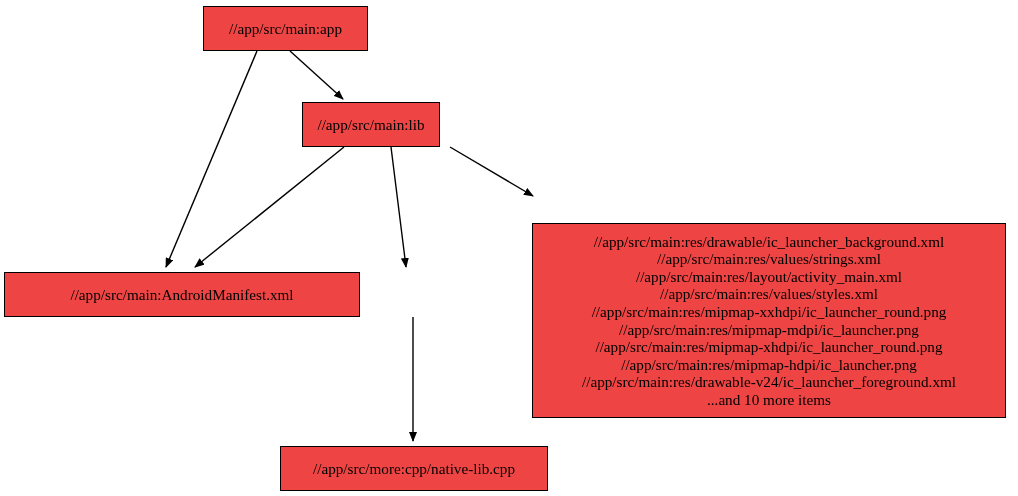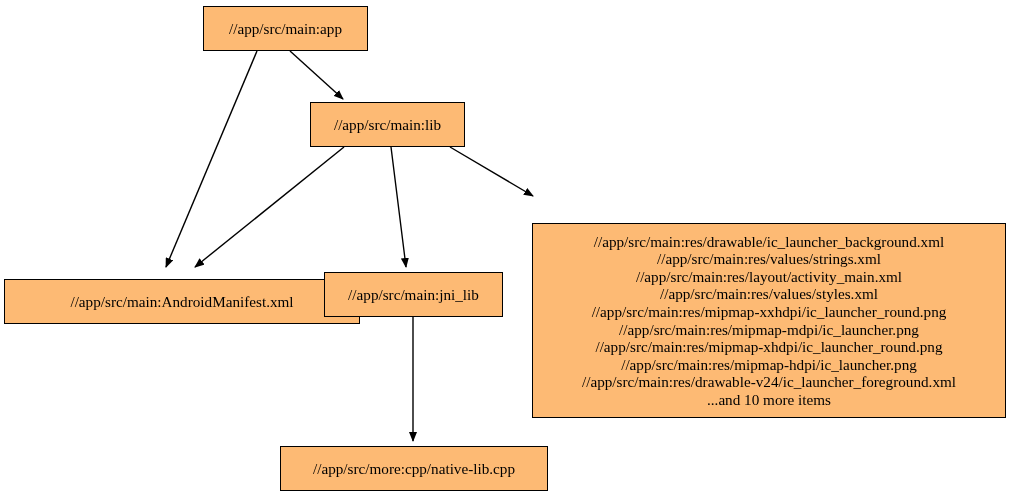--- a/index.html
+++ b/index.html
@@ -21,21 +21,21 @@
     position: absolute;
     left: 0;
     top: 0;
     width: 1018px;
     height: 496px;
   }
   .graph-node {
     position: absolute;
     box-sizing: border-box;
     border: 1px solid #000000;
-    background: #fdba74;
+    background: #ef4444;
     display: flex;
     align-items: center;
     justify-content: center;
     text-align: center;
     color: #000000;
     font-size: 15.2px;
     line-height: 17.6px;
     white-space: pre;
     z-index: 2;
   }
@@ -78,31 +78,28 @@
     </g>
     <g>
       <path d="M 413,317 L 413,441" stroke="#000000" stroke-width="1.4" fill="none" marker-end="url(#arrowhead)"></path>
     </g>
   </svg>
 
   <div class="graph-node" style="left:203px; top:6px; width:165px; height:45px;">
     <span class="node-label">//app/src/main:app</span>
   </div>
 
-  <div class="graph-node" style="left:302px; top:102px; width:155px; height:45px;margin-left:8px;">
+  <div class="graph-node" style="left:302px; top:102px; width:138px; height:45px;">
     <span class="node-label">//app/src/main:lib</span>
   </div>
 
-  <div class="graph-node" style="left:4px; top:272px; width:356px; height:45px;margin-top:7px;">
+  <div class="graph-node" style="left:4px; top:272px; width:356px; height:45px;">
     <span class="node-label">//app/src/main:AndroidManifest.xml</span>
   </div>
 
-  <div class="graph-node" style="left:324px; top:272px; width:179px; height:45px;">
-    <span class="node-label">//app/src/main:jni_lib</span>
-  </div>
 
   <div class="graph-node" style="left:280px; top:446px; width:268px; height:45px;">
     <span class="node-label">//app/src/more:cpp/native-lib.cpp</span>
   </div>
 
   <div class="graph-node multi-node" style="left:532px; top:199px; width:474px; height:195px;">
     <span class="node-label">//app/src/main:res/drawable/ic_launcher_background.xml
 //app/src/main:res/values/strings.xml
 //app/src/main:res/layout/activity_main.xml
 //app/src/main:res/values/styles.xml

